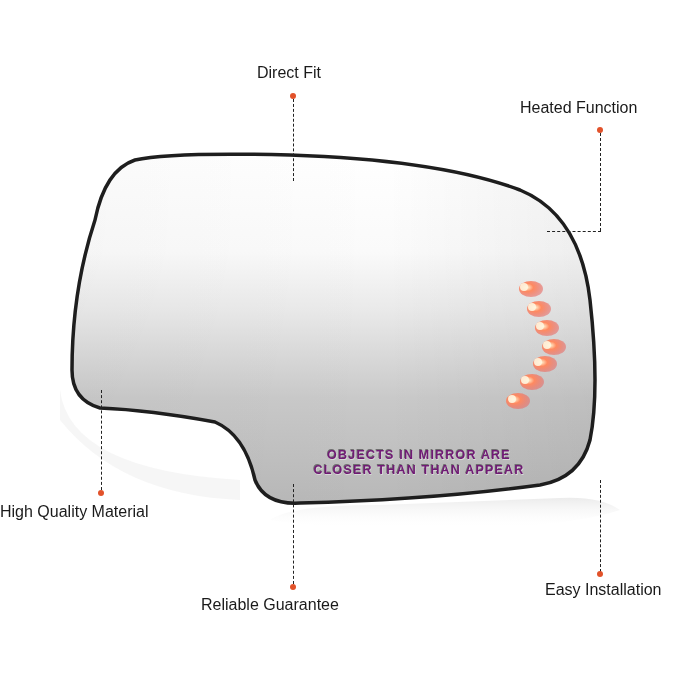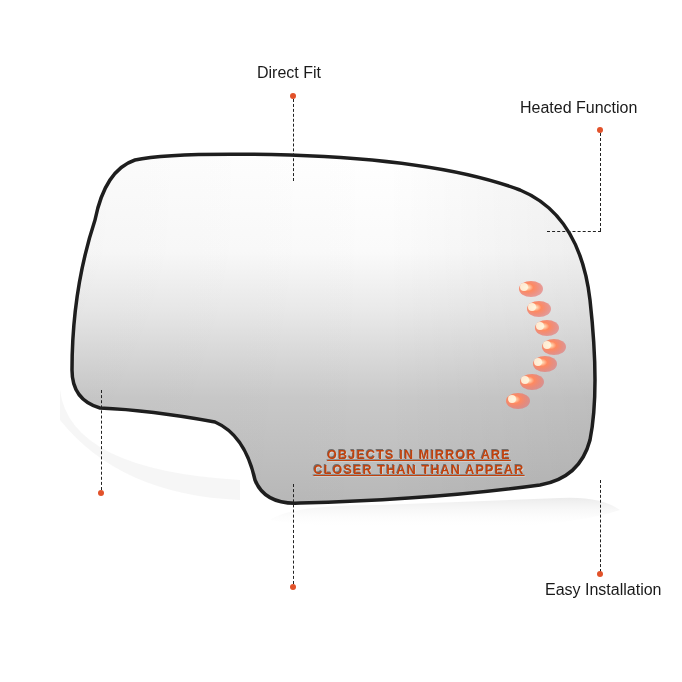--- a/index.html
+++ b/index.html
@@ -2,21 +2,21 @@
 <html><head>
 <meta charset="utf-8">
 <style>
   html, body { margin: 0; padding: 0; background: #ffffff; }
   body { width: 682px; height: 682px; position: relative; overflow: hidden; font-family: "Liberation Sans", sans-serif; }
   .stage { position: absolute; left: 0; top: 0; width: 682px; height: 682px; }
   .label { position: absolute; font-size: 16px; color: #1a1a1a; white-space: nowrap; line-height: 1; }
   .dot { position: absolute; width: 6px; height: 6px; border-radius: 50%; background: #e2522a; }
   .vline { position: absolute; width: 0; border-left: 1.2px dashed #222; }
   .hline { position: absolute; height: 0; border-top: 1.2px dashed #222; }
-  .warning { position: absolute; font-size: 12.5px; font-weight: bold; color: #c2410c; letter-spacing: 1.2px; text-align: center; line-height: 15px; text-shadow: 0.6px 0.6px 0 #d8d8d8, -0.6px -0.6px 0 #6f6f6f; text-decoration: underline; }
+  .warning { position: absolute; font-size: 12.5px; font-weight: bold; color: #701a75; letter-spacing: 1.2px; text-align: center; line-height: 15px; text-shadow: 0.6px 0.6px 0 #d8d8d8, -0.6px -0.6px 0 #6f6f6f; }
   svg { position: absolute; left: 0; top: 0; }
 </style>
 </head>
 <body>
 
 <div class="stage">
 
   <svg width="682" height="682" viewBox="0 0 682 682">
     <defs>
       <linearGradient id="glass" x1="0" y1="0" x2="0" y2="1">
@@ -87,21 +87,23 @@
   <div class="dot" style="left:290px; top:93px;"></div>
   <div class="vline" style="left:293px; top:99px; height:82px;"></div>
 
   <div class="label" style="left:520px; top:100px;text-align:center;">Heated Function</div>
   <div class="dot" style="left:597px; top:127px;"></div>
   <div class="vline" style="left:600px; top:133px; height:98px;"></div>
   <div class="hline" style="left:547px; top:231px; width:54px;"></div>
 
   <div class="vline" style="left:101px; top:390px; height:100px;"></div>
   <div class="dot" style="left:98px; top:490px;"></div>
+  <div class="label" style="left:0px; top:504px;">High Quality Material</div>
 
   <div class="vline" style="left:293px; top:484px; height:100px;"></div>
   <div class="dot" style="left:290px; top:584px;"></div>
+  <div class="label" style="left:201px; top:597px;">Reliable Guarantee</div>
 
   <div class="vline" style="left:600px; top:480px; height:92px;"></div>
   <div class="dot" style="left:597px; top:571px;"></div>
   <div class="label" style="left:521px; top:582px;margin-left:24px;">Easy Installation</div>
 
 </div>
 
 </body></html>

